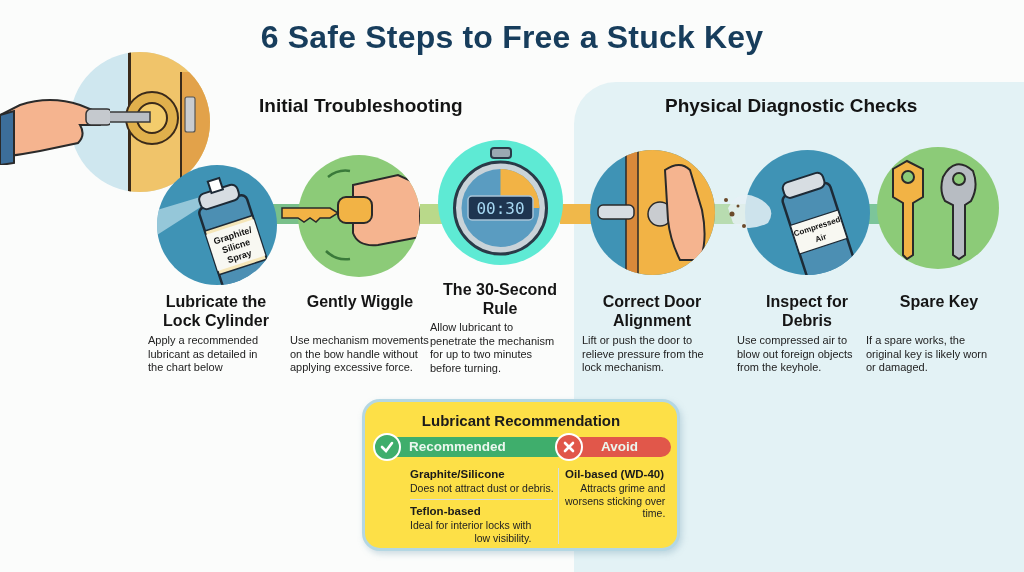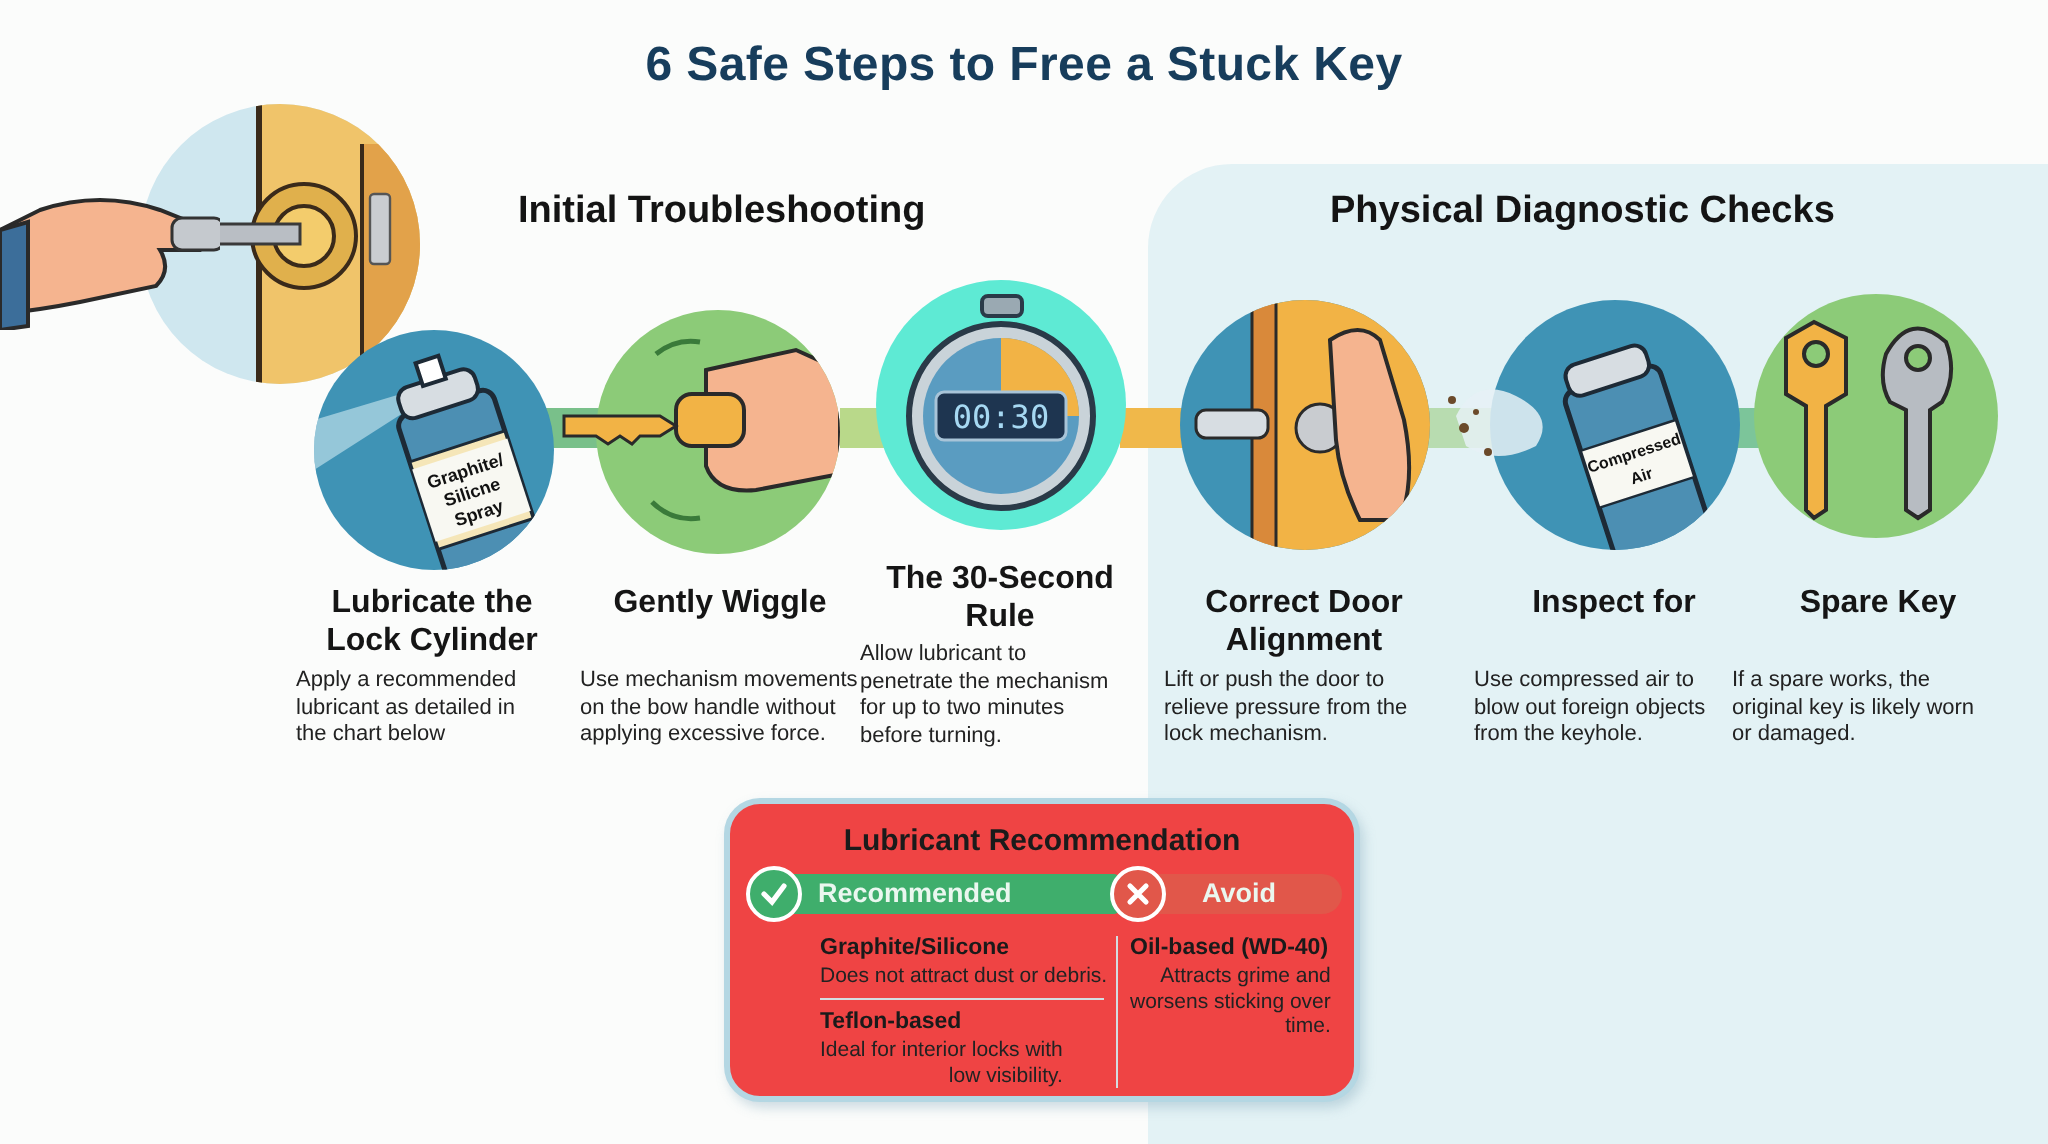--- a/index.html
+++ b/index.html
@@ -9,42 +9,42 @@
       font-family: "Liberation Sans", "DejaVu Sans", sans-serif;
       position: relative;
       color: #1d1d1d;
     }
     .right-panel {
       position: absolute; left: 574px; top: 82px; width: 470px; height: 520px;
       background: #e3f2f5; border-radius: 42px 0 0 0;
     }
     .title {
       position: absolute; top: 19px; left: 0; width: 1024px; text-align: center;
-      font-size: 24px; font-weight: bold; color: #173d5c; letter-spacing: 0.2px;
+      font-size: 32px; font-weight: bold; color: #173d5c; letter-spacing: 0.2px;
     }
     .section-heading {
       position: absolute; font-size: 19px; font-weight: bold; color: #141414;
     }
     .connector {
       position: absolute; top: 204px; height: 20px;
     }
     .circle {
       position: absolute; border-radius: 50%; overflow: hidden;
     }
     .step-title {
       position: absolute; font-size: 16px; font-weight: bold; text-align: center;
       line-height: 19px; color: #151515;
     }
     .step-desc {
       position: absolute; font-size: 11px; text-align: left; line-height: 13.5px; color: #222;
     }
     
     .lub-card {
       position: absolute; left: 362px; top: 399px; width: 318px; height: 152px;
-      background: #ef4444; border: 3px solid #b4d7e3; border-radius: 18px;
+      background: #fde047; border: 3px solid #b4d7e3; border-radius: 18px;
       box-shadow: 2px 3px 6px rgba(120,160,180,0.35);
       padding-left: 48px;
     }
     .lub-title {
       position: absolute; top: 10px; left: 0; width: 100%; text-align: center;
       font-size: 15px; font-weight: bold; color: #1b1b1b;
     }
     .rec-bar {
       position: absolute; left: 20px; top: 35px; width: 175px; height: 20px;
       background: #3fae6c; border-radius: 0 3px 3px 0;
@@ -211,20 +211,21 @@
   <div>Alignment</div>
 </div>
 <div class="step-desc" style="left:582px; top:334px; width:140px;">
   <div>Lift or push the door to</div>
   <div>relieve pressure from the</div>
   <div>lock mechanism.</div>
 </div>
 
 <div class="step-title" style="left:737px; top:292px; width:140px;">
   <div>Inspect for</div>
+  <div>Debris</div>
 </div>
 <div class="step-desc" style="left:737px; top:334px; width:140px;">
   <div>Use compressed air to</div>
   <div>blow out foreign objects</div>
   <div>from the keyhole.</div>
 </div>
 
 <div class="step-title" style="left:866px; top:292px; width:146px;">
   <div>Spare Key</div>
 </div>

